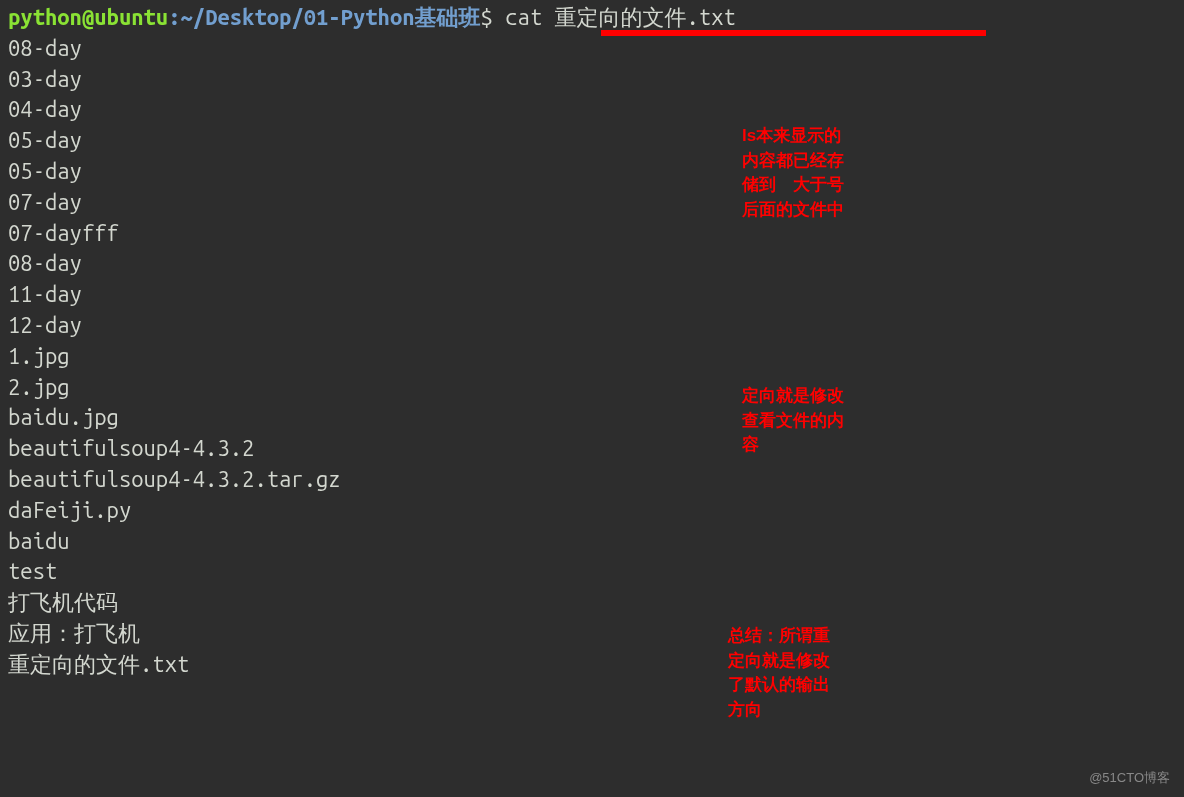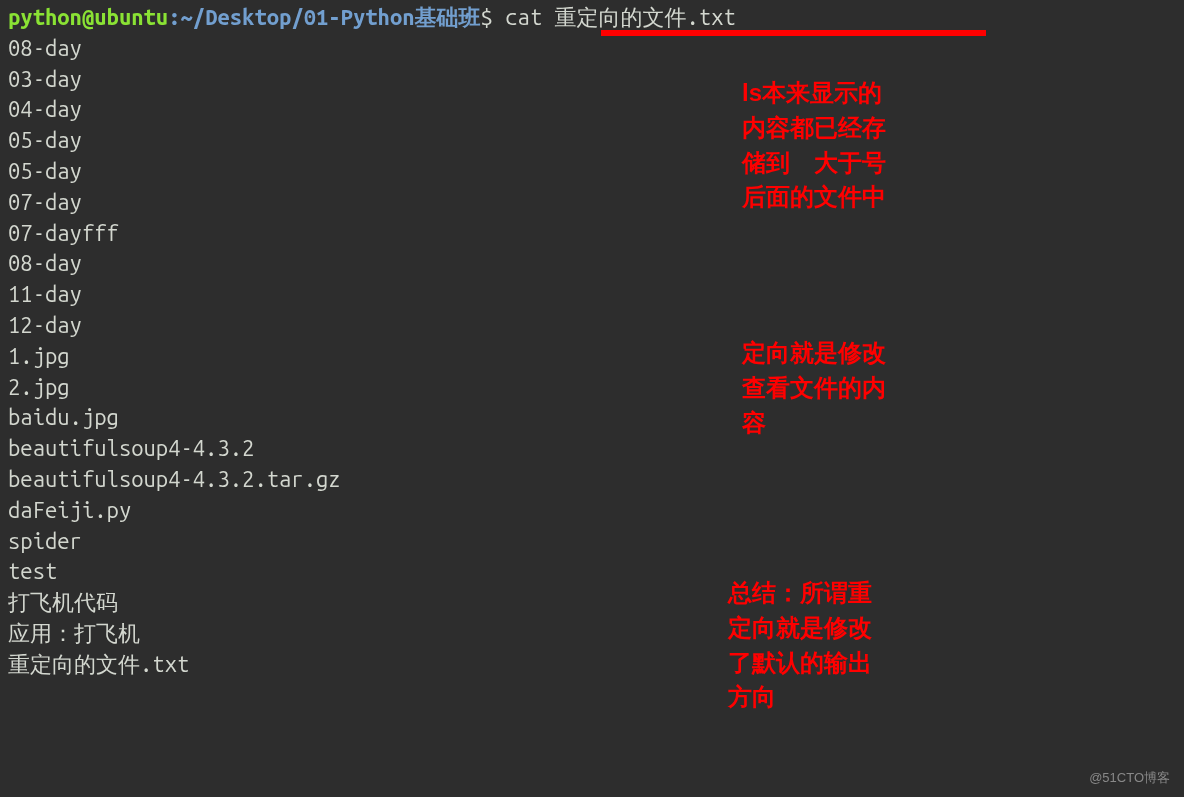--- a/index.html
+++ b/index.html
@@ -47,23 +47,24 @@
       top: 30px;
       left: 601px;
       width: 385px;
       height: 6px;
       background-color: #ff0000;
     }
     .annotation {
       position: absolute;
       color: #ff0000;
       font-weight: bold;
-      font-size: 24px;
+      font-size: 17px;
       line-height: 1.45;
       font-family: "SimHei", "Microsoft YaHei", sans-serif;
+      margin-top: 48px;
     }
     .annotation1 {
       top: 76px;
       left: 742px;
     }
     .annotation2 {
       top: 336px;
       left: 742px;
     }
     .annotation3 {
@@ -96,21 +97,21 @@
   <div class="output-line">07-dayfff</div>
   <div class="output-line">08-day</div>
   <div class="output-line">11-day</div>
   <div class="output-line">12-day</div>
   <div class="output-line">1.jpg</div>
   <div class="output-line">2.jpg</div>
   <div class="output-line">baidu.jpg</div>
   <div class="output-line">beautifulsoup4-4.3.2</div>
   <div class="output-line">beautifulsoup4-4.3.2.tar.gz</div>
   <div class="output-line">daFeiji.py</div>
-  <div class="output-line">spider</div>
+  <div class="output-line">baidu</div>
   <div class="output-line">test</div>
   <div class="output-line">打飞机代码</div>
   <div class="output-line">应用：打飞机</div>
   <div class="output-line">重定向的文件.txt</div>
 </div>
 
 <div class="underline"></div>
 
 <div class="annotation annotation1">
   <div>ls本来显示的</div>

